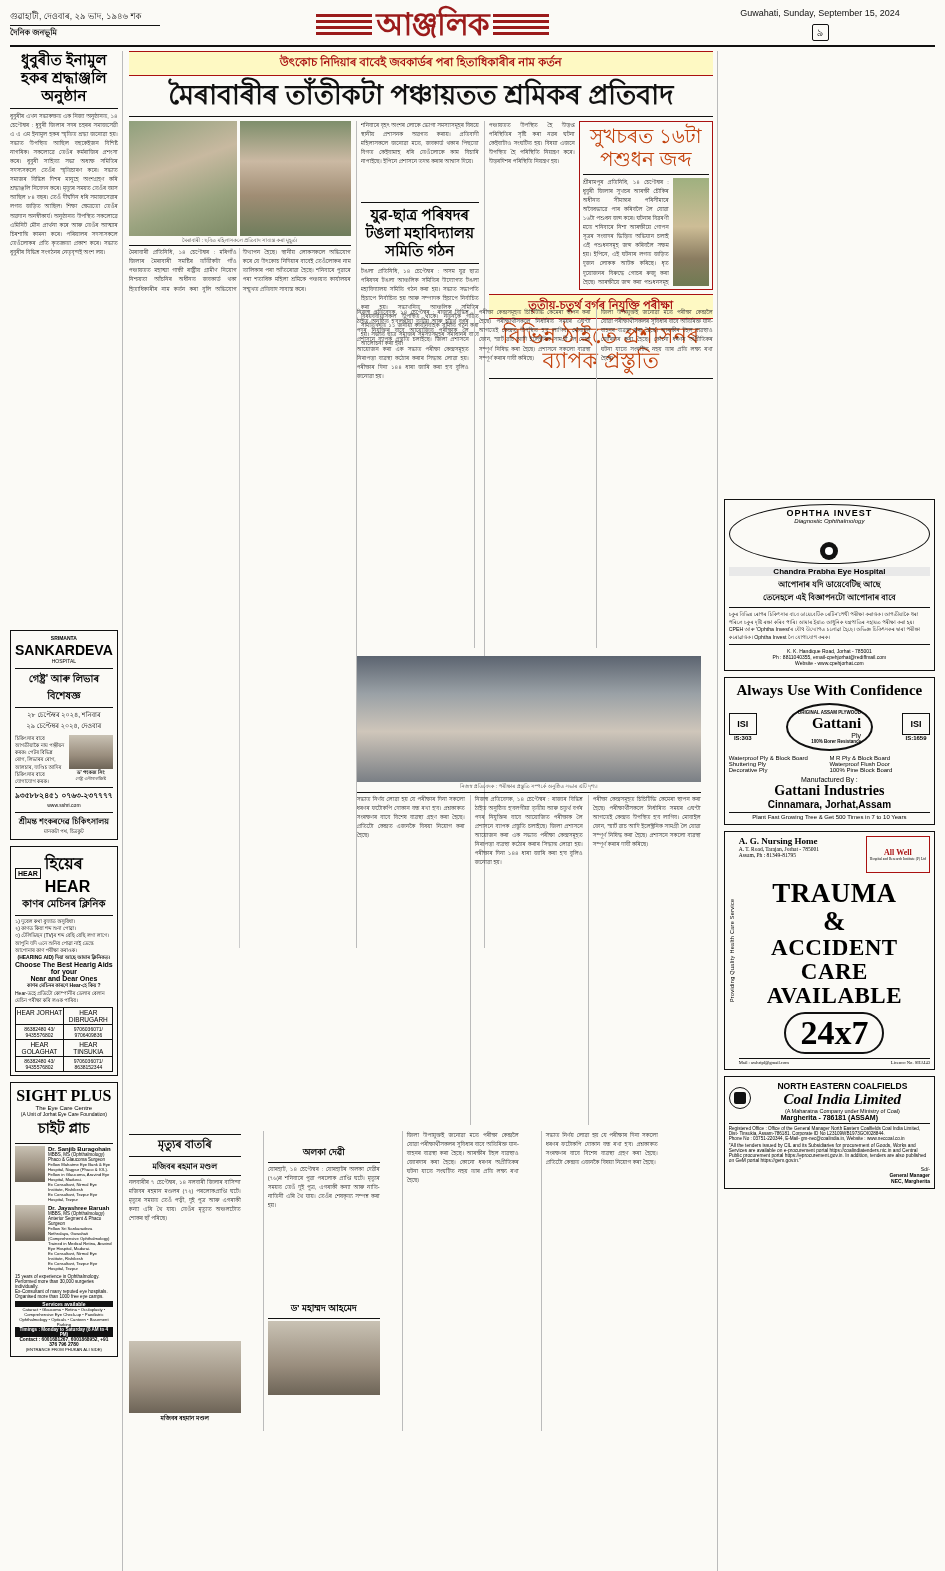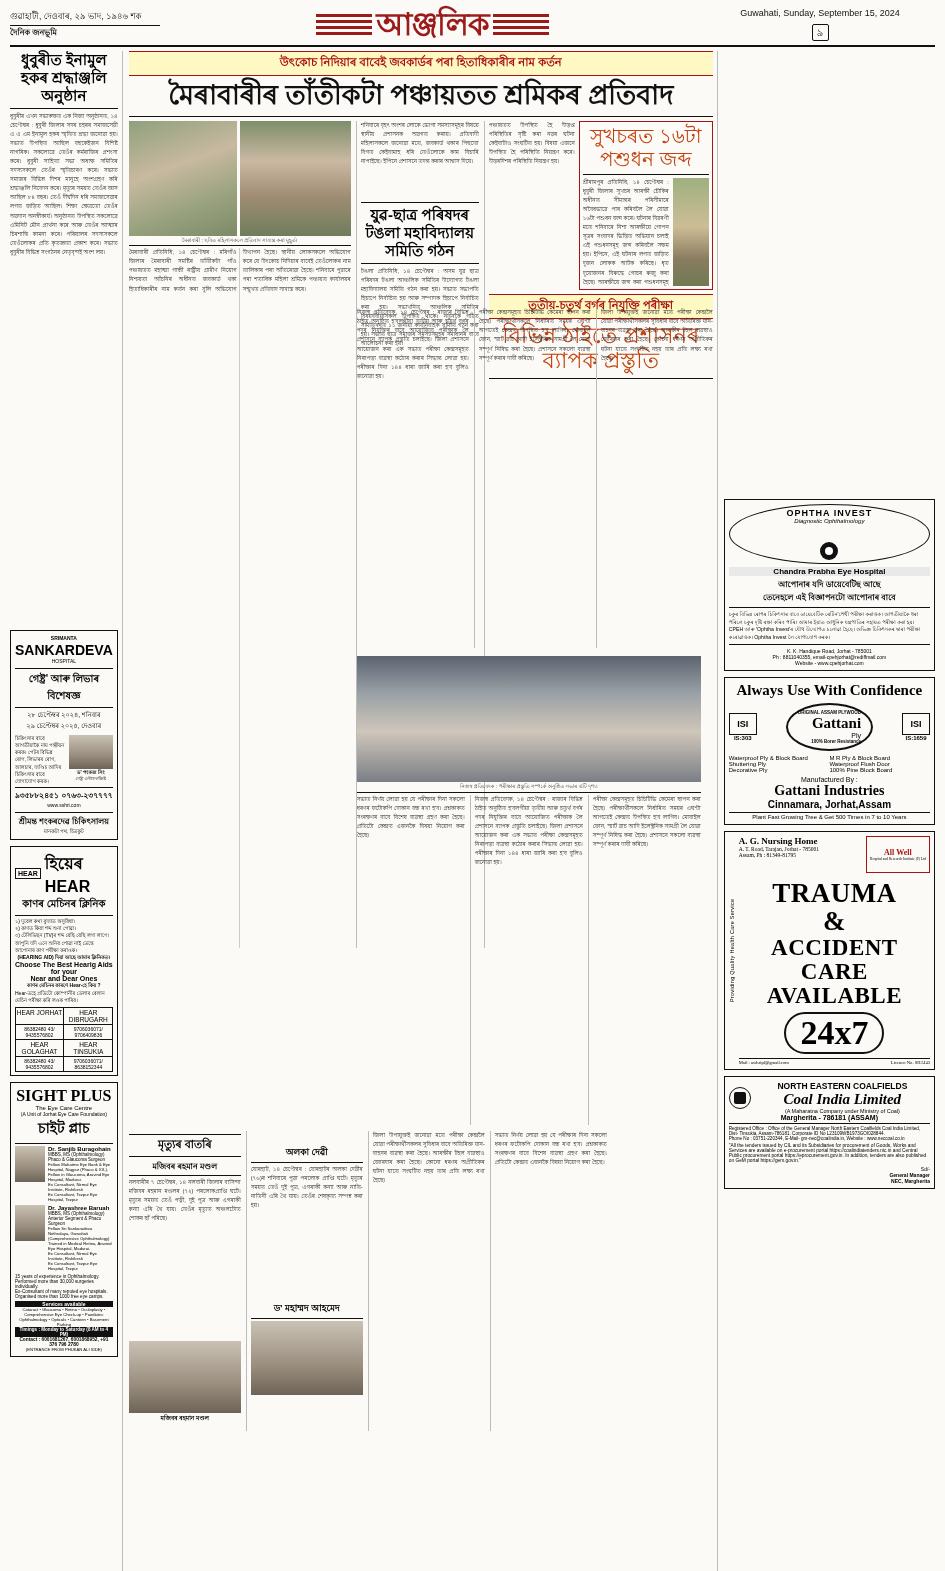--- a/index.html
+++ b/index.html
@@ -263,21 +263,21 @@
         <div class="photo meet" style="height:126px;"></div>
         <div class="cap">নিজস্ব প্ৰতিবেদক : পৰীক্ষাৰ প্ৰস্তুতি সম্পৰ্কে অনুষ্ঠিত সভাৰ এটি দৃশ্য।</div>
         <div class="rule"></div>
         <div class="flex" style="gap:5px;margin-top:2px;">
           <div class="body" style="width:112px;height:330px;overflow:hidden;">সভাত নিৰ্ণয় লোৱা হয় যে পৰীক্ষাৰ দিনা সকলো ধৰণৰ ফটোকপি দোকান বন্ধ ৰখা হ'ব। প্ৰশ্নকাকত সংৰক্ষণৰ বাবে বিশেষ ব্যৱস্থা গ্ৰহণ কৰা হৈছে। প্ৰতিটো কেন্দ্ৰত এজনকৈ বিষয়া নিয়োগ কৰা হৈছে।</div>
           <div class="vline body" style="width:112px;height:330px;overflow:hidden;padding-left:4px;">নিজস্ব প্ৰতিবেদক, ১৪ চেপ্টেম্বৰ : ৰাজ্যৰ বিভিন্ন ঠাইত অনুষ্ঠিত হ'বলগীয়া তৃতীয় আৰু চতুৰ্থ বৰ্গৰ পদৰ নিযুক্তিৰ বাবে আয়োজিত পৰীক্ষাক লৈ প্ৰশাসনে ব্যাপক প্ৰস্তুতি চলাইছে। জিলা প্ৰশাসনে আয়োজন কৰা এক সভাত পৰীক্ষা কেন্দ্ৰসমূহত নিৰাপত্তা ব্যৱস্থা কঠোৰ কৰাৰ সিদ্ধান্ত লোৱা হয়। পৰীক্ষাৰ দিনা ১৪৪ ধাৰা জাৰি কৰা হ'ব বুলিও জনোৱা হয়।</div>
           <div class="vline body" style="width:112px;height:330px;overflow:hidden;padding-left:4px;">পৰীক্ষা কেন্দ্ৰসমূহত চিচিটিভি কেমেৰা স্থাপন কৰা হৈছে। পৰীক্ষাৰ্থীসকলে নিৰ্ধাৰিত সময়ৰ এঘণ্টা আগতেই কেন্দ্ৰত উপস্থিত হ'ব লাগিব। মোবাইল ফোন, স্মাৰ্ট ৱাচ আদি ইলেক্ট্ৰনিক সামগ্ৰী লৈ যোৱা সম্পূৰ্ণ নিষিদ্ধ কৰা হৈছে। প্ৰশাসনে সকলো ব্যৱস্থা সম্পূৰ্ণ কৰাৰ দাবী কৰিছে।</div>
         </div>
       </div>
 
-      <div class="flex" style="gap:5px;margin-top:6px;">
+      <div class="flex" style="gap:22px;margin-top:6px;">
         <div style="width:112px;">
           <div class="obit-head">মৃত্যুৰ বাতৰি</div>
           <div class="center b" style="font-size:8px;">মজিবৰ ৰহমান মণ্ডল</div>
           <div class="rule" style="margin:2px 0;"></div>
           <div class="body" style="height:160px;overflow:hidden;">নলবাৰীৰ ৭ চেপ্টেম্বৰ, ১৪ নলবাৰী জিলাৰ বাসিন্দা মজিবৰ ৰহমান মণ্ডলৰ (৭২) পৰলোকপ্ৰাপ্তি ঘটে। মৃত্যুৰ সময়ত তেওঁ পত্নী, দুই পুত্ৰ আৰু এগৰাকী কন্যা এৰি থৈ যায়। তেওঁৰ মৃত্যুত অঞ্চলটোত শোকৰ ছাঁ পৰিছে।</div>
           <div class="photo portrait" style="height:72px;margin-top:3px;"></div>
           <div class="center b" style="font-size:6px;">মজিবৰ ৰহমান মণ্ডল</div>
         </div>
         <div class="vline" style="width:112px;padding-left:4px;">
           <div class="center b" style="font-size:9px;margin-top:14px;">অলকা দেৱী</div>

